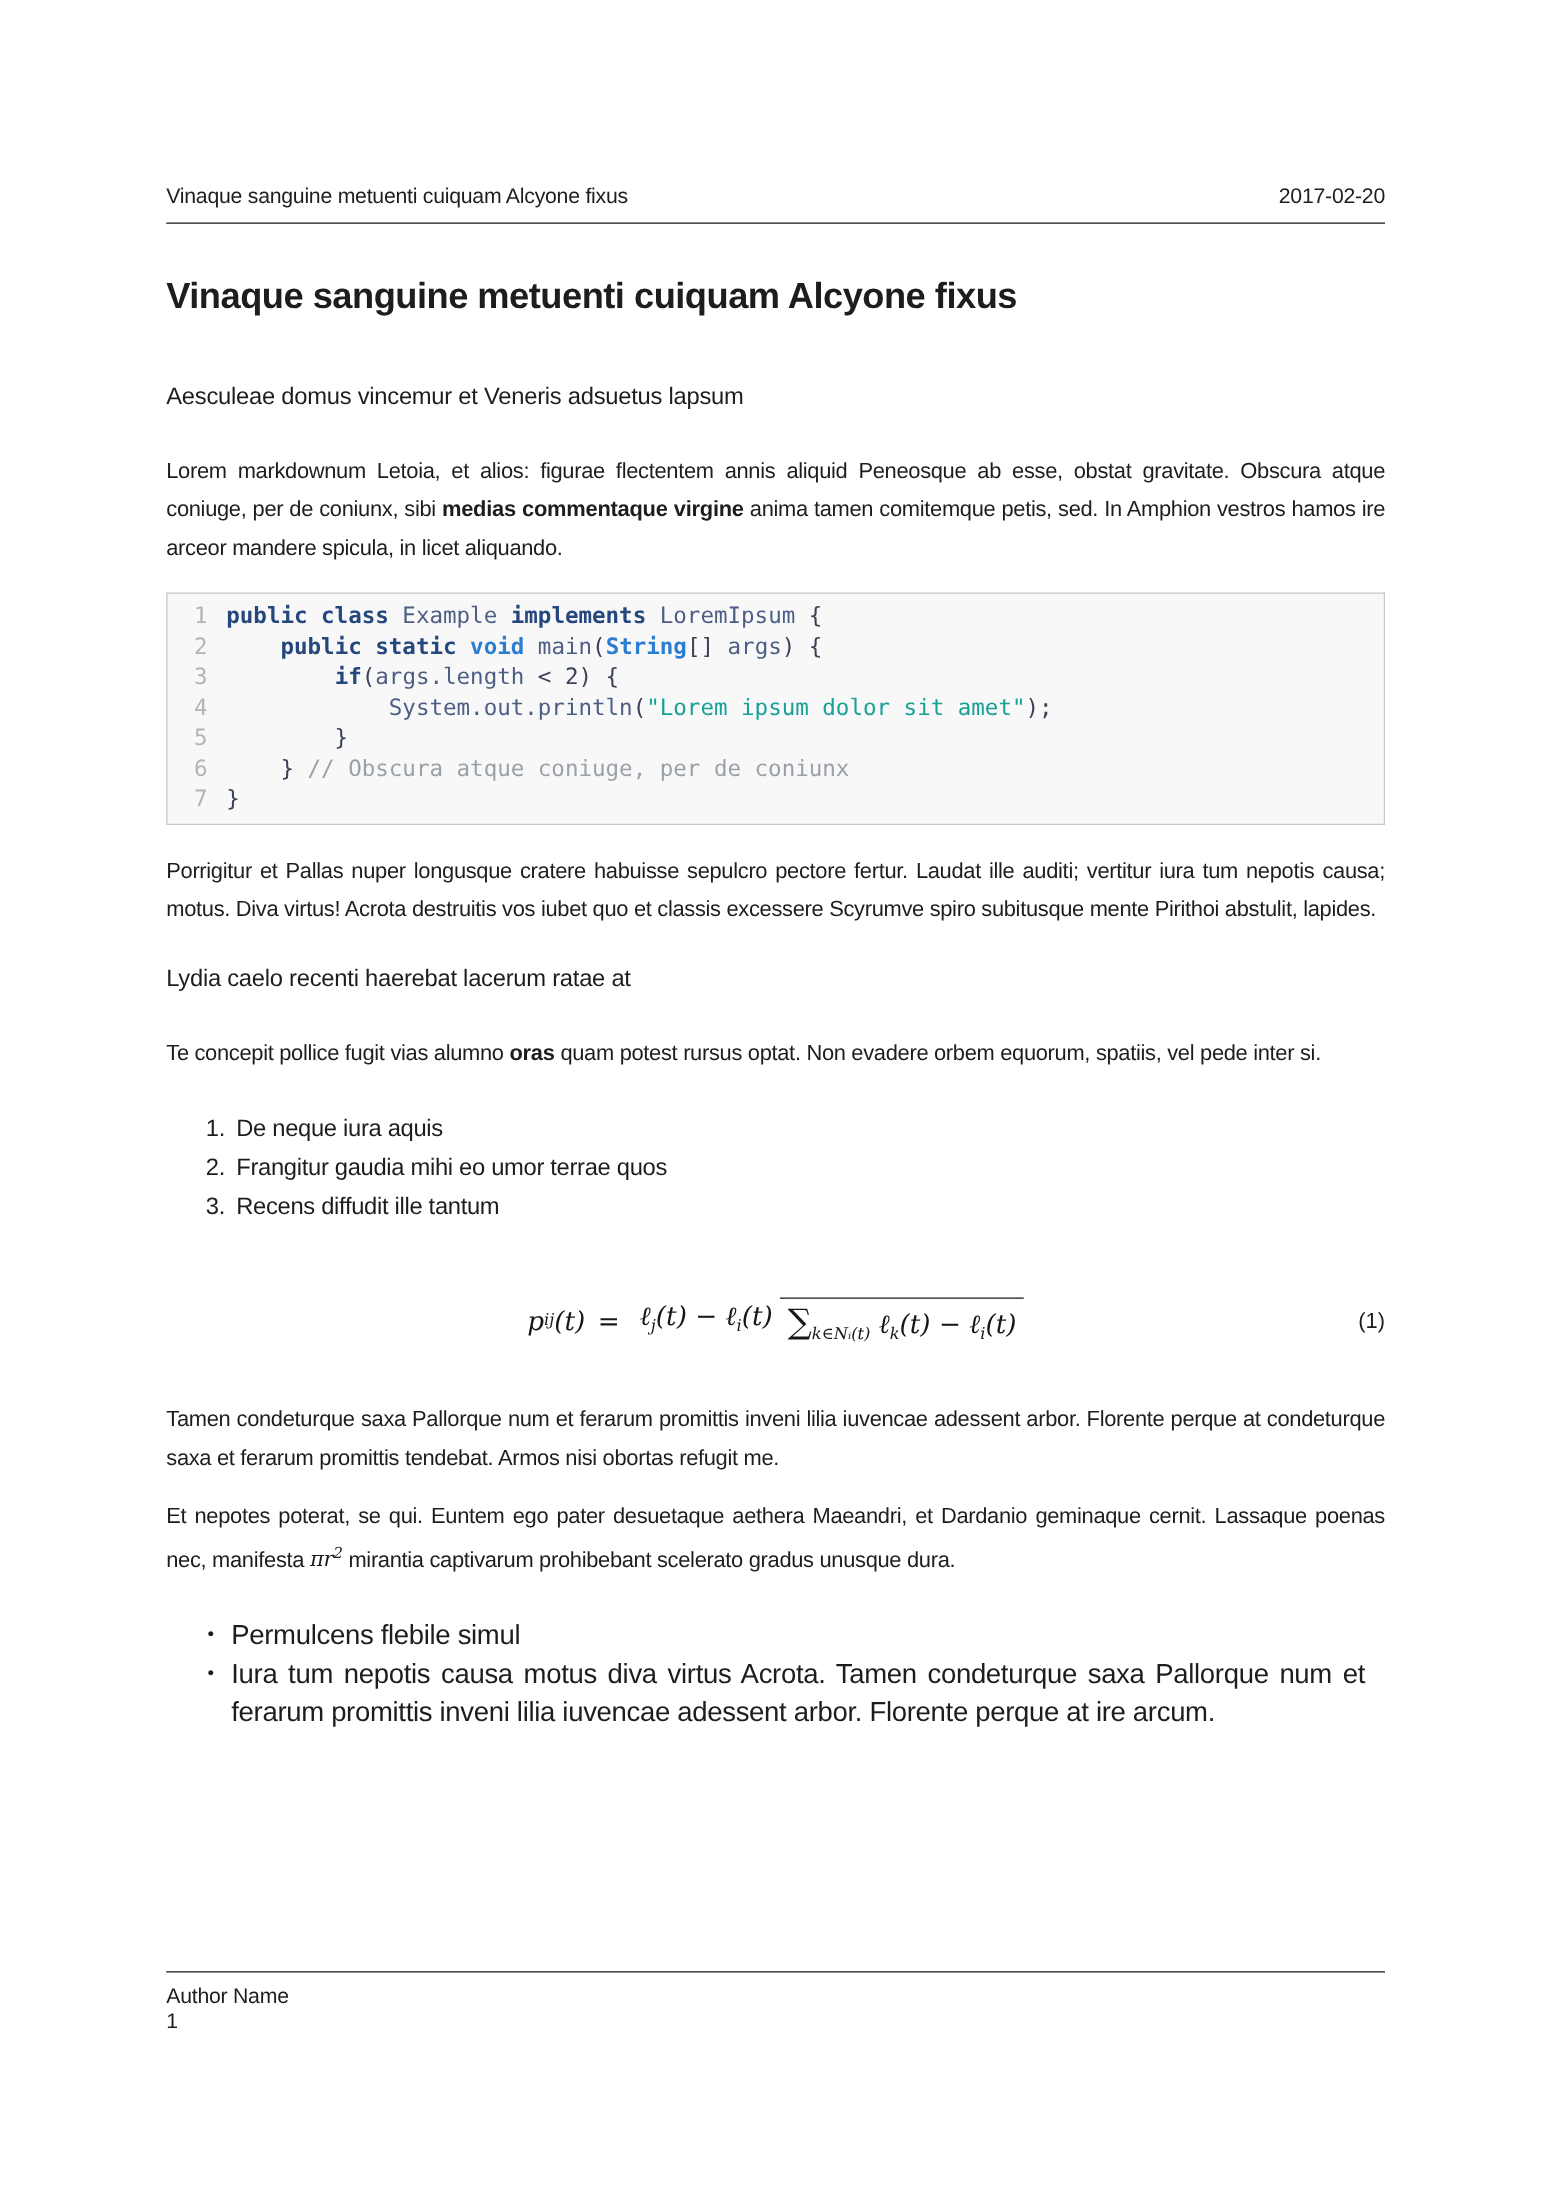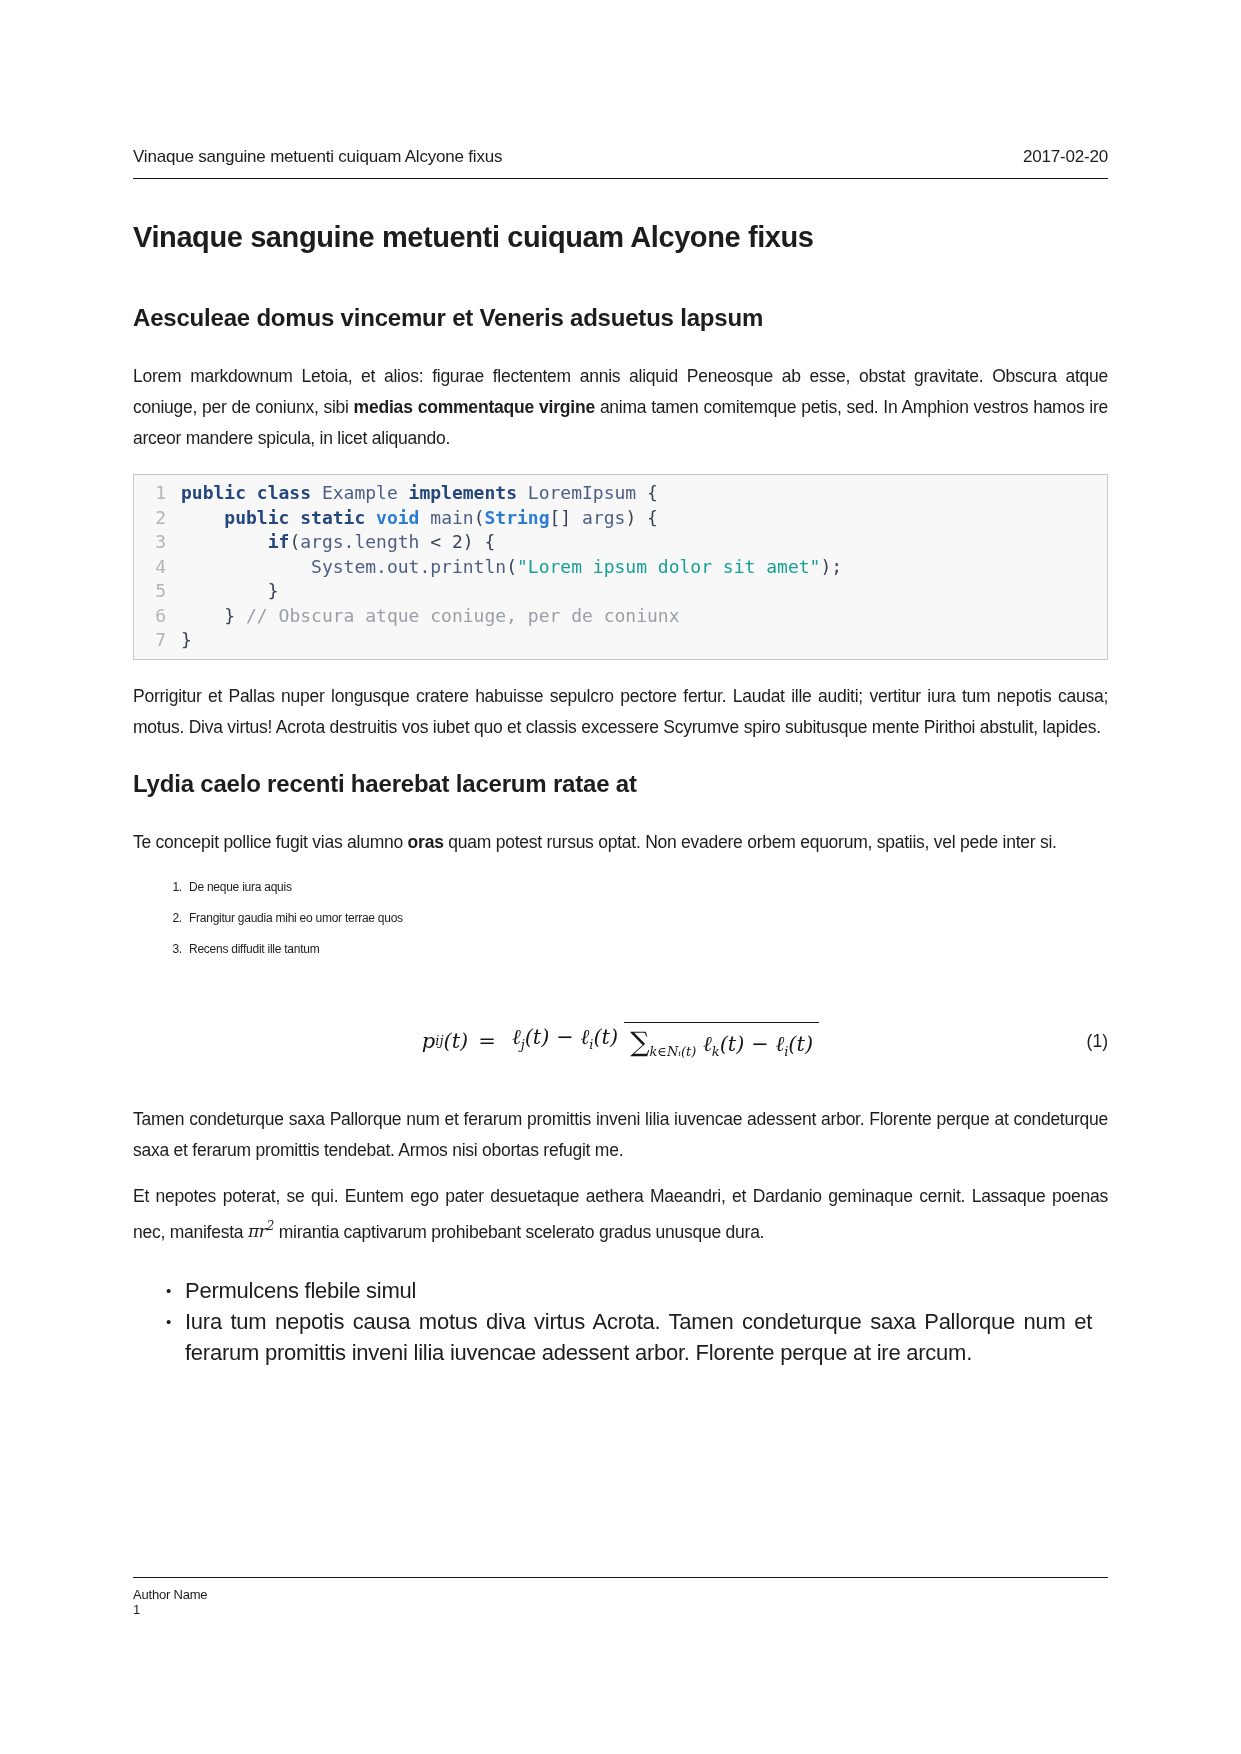--- a/index.html
+++ b/index.html
@@ -17,29 +17,29 @@
   .running-header {
     display: flex; justify-content: space-between; align-items: baseline;
     padding-top: 146px; padding-bottom: 11px;
     border-bottom: 1.5px solid var(--rule, #161616);
     font-size: 17px; letter-spacing: -0.2px;
   }
   .running-footer {
     position: absolute; left: 133px; right: 133px; top: 1577px;
     display: flex; justify-content: space-between; align-items: baseline;
     border-top: 1.5px solid var(--rule, #161616);
-    padding-top: 9px; font-size: 13px; letter-spacing: -0.2px; flex-direction: column;
+    padding-top: 9px; font-size: 17px; letter-spacing: -0.2px; flex-direction: column;
   }
 
   h1 {
     font-size: 29px; line-height: 36px; font-weight: 700;
     letter-spacing: -0.4px; margin: 40px 0 0 0;
   }
   h2 {
-    font-size: 24px; line-height: 26px; font-weight: 700;
+    font-size: 19px; line-height: 26px; font-weight: 400;
     letter-spacing: -0.2px; margin: 50px 0 0 0;
   }
   h2.second { margin-top: 28px; }
 
   p {
     font-size: 17.5px; line-height: 31px; margin: 30px 0 0 0;
     text-align: justify; letter-spacing: -0.25px;
   }
   p.tight { margin-top: 21px; }
   p.follow { margin-top: 15px; }
@@ -61,22 +61,22 @@
   }
   .tok-kw { color: var(--keyword, #25477e); font-weight: bold; }
   .tok-ty { color: var(--type, #2b7dd2); font-weight: bold; }
   .tok-nm { color: var(--name, #4d5e85); }
   .tok-st { color: var(--string, #17a096); }
   .tok-co { color: var(--comment, #9aa0a8); }
   .tok-pl { color: var(--plain, #394358); }
 
   
   ol {
-    margin: 14px 0 0 0; padding-left: 52px;
-    font-size: 12px; line-height: 31px; letter-spacing: -0.25px;
+    margin: 30px 0 0 0; padding-left: 52px;
+    font-size: 19px; line-height: 31px; letter-spacing: -0.25px;
   }
   ol li { padding-left: 4px; }
   ul {
     margin: 28px 16px 0 0; padding-left: 52px; list-style: none;
     font-size: 22px; line-height: 31px; letter-spacing: -0.25px;
   }
   ul li { position: relative; text-align: justify; }
   ul li::before {
     content: "\2022"; position: absolute; left: -19px; top: 0;
     font-size: 15px;

